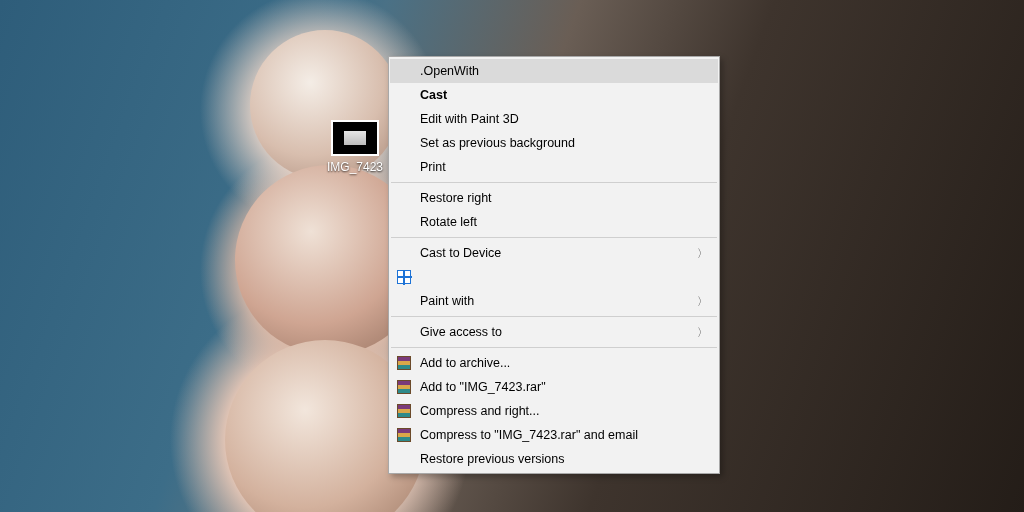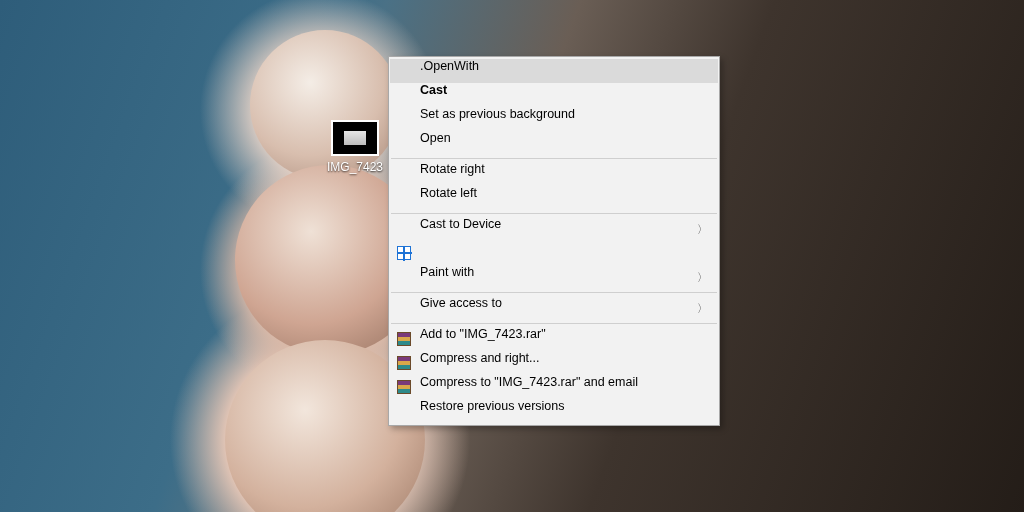--- a/index.html
+++ b/index.html
@@ -52,20 +52,21 @@
     width: 332px;
     background: #f2f2f2;
     border: 1px solid #a8a8a8;
     box-shadow: 3px 3px 6px rgba(0,0,0,.28);
     font-size: 12.5px;
     color: #000;
     padding: 2px 1px;
   }
   .menu-item {
     display: flex;
+    align-items: center;
     height: 24px;
     padding: 0 26px 0 30px;
     position: relative;
     white-space: nowrap;
   }
   .menu-item.bold { font-weight: 600; }
   .menu-item.highlight { background: #dadada; }
   .menu-item .mi-icon {
     position: absolute;
     left: 6px; top: 50%; transform: translateY(-50%);
@@ -123,34 +124,37 @@
   <div class="context-menu">
 
     <div class="menu-item highlight">
       <span>.OpenWith</span>
     </div>
 
     <div class="menu-item bold">
       <span>Cast</span>
     </div>
 
+    <div class="menu-item">
+      <span>Edit with Paint 3D</span>
+    </div>
 
     <div class="menu-item">
       <span>Set as previous background</span>
     </div>
 
 
     <div class="menu-item">
-      <span>Open</span>
-    </div>
-
-    <div class="menu-sep"></div>
-
-    <div class="menu-item">
-      <span>Rotate right</span>
+      <span>Print</span>
+    </div>
+
+    <div class="menu-sep"></div>
+
+    <div class="menu-item">
+      <span>Restore right</span>
     </div>
 
     <div class="menu-item">
       <span>Rotate left</span>
     </div>
 
     <div class="menu-sep"></div>
 
     <div class="menu-item">
       <span>Cast to Device</span>
@@ -171,20 +175,26 @@
 
     <div class="menu-sep"></div>
 
     <div class="menu-item">
       <span>Give access to</span>
       <span class="chevron">〉</span>
     </div>
 
     <div class="menu-sep"></div>
 
+    <div class="menu-item">
+      <span class="mi-icon">
+          <span class="ico-rar"></span>
+        </span>
+      <span>Add to archive...</span>
+    </div>
 
     <div class="menu-item">
       <span class="mi-icon">
           <span class="ico-rar"></span>
         </span>
       <span>Add to "IMG_7423.rar"</span>
     </div>
 
     <div class="menu-item">
       <span class="mi-icon">

